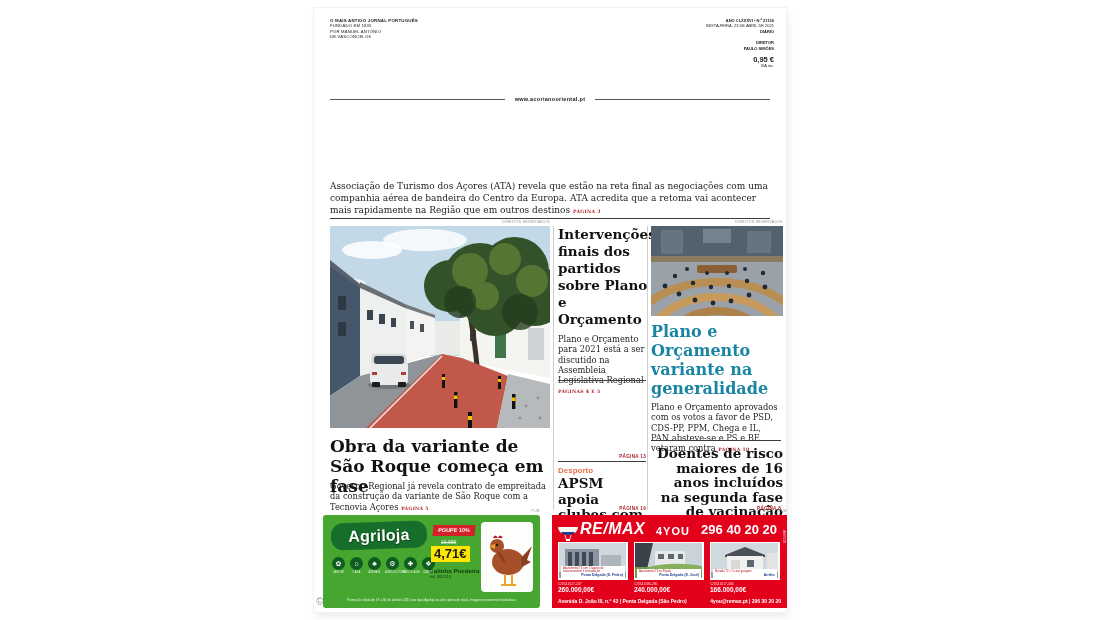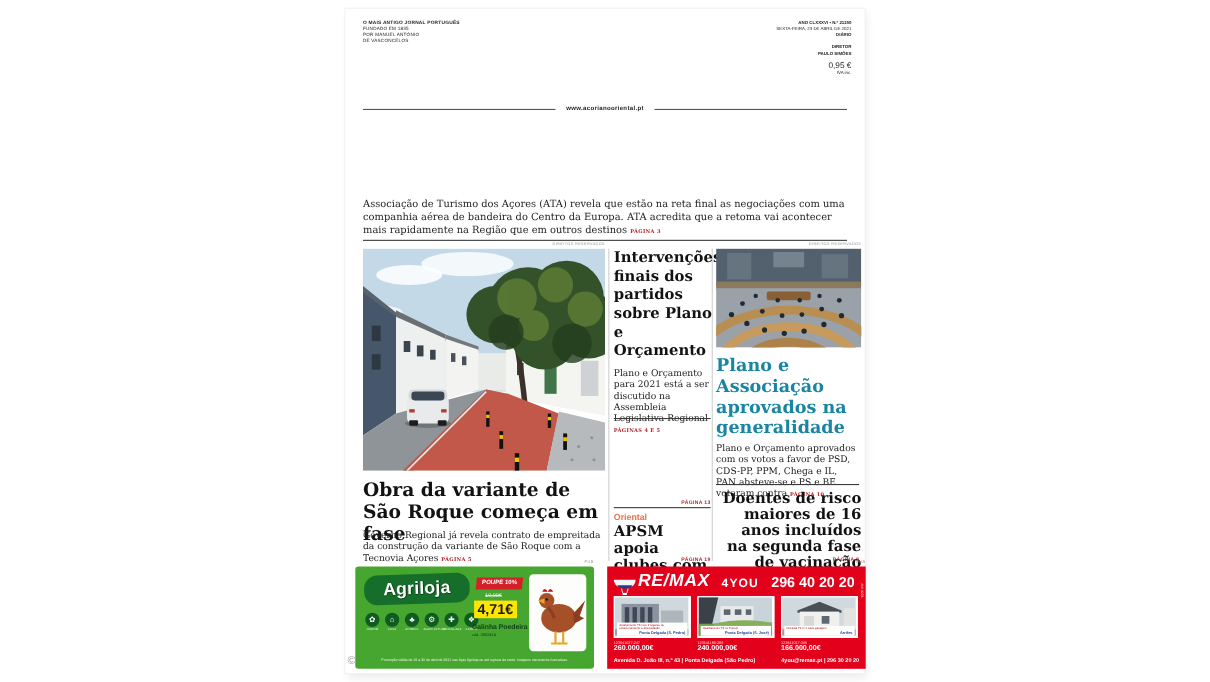--- a/index.html
+++ b/index.html
@@ -8,21 +8,21 @@
   .abs{position:absolute;}
   .serif{font-family:"DejaVu Serif","Liberation Serif",serif;}
   #paper{position:absolute;left:314px;top:8px;width:472px;height:604px;background:#fff;
          box-shadow:0 0 0 1px #f1f1f1,2px 4px 8px rgba(0,0,0,.08);}
   
   .tagline{left:16px;top:10px;font-size:4.2px;line-height:5.4px;color:#222;letter-spacing:.2px;}
   .tagline b{font-size:4.4px;}
   .edition{right:12px;top:10px;width:130px;text-align:right;font-size:4px;line-height:5.4px;color:#222;}
   .edition .b{font-weight:bold;}
   .edition .gap{height:6px;}
-  .price{font-size:7.5px;font-weight:normal;}
+  .price{font-size:7.5px;font-weight:bold;}
   .masthead-wrap{left:40px;top:8px;width:392px;height:78px;}
   .eagle{left:46px;top:2px;width:300px;height:56px;opacity:.93;}
   .masthead-title{left:0;top:26px;width:392px;text-align:center;font-size:36px;font-weight:bold;
                   letter-spacing:-1px;color:#141414;text-shadow:1px 1px 0 rgba(60,60,60,.45);}
   .siteline{left:16px;top:88px;width:440px;display:flex;align-items:center;}
   .siteline .rule{flex:1;height:1px;background:#555;}
   .siteline .txt{margin:0 10px;font-size:5.5px;font-weight:bold;color:#222;letter-spacing:.3px;}
   
   .lead-headline{left:16px;top:96px;width:448px;font-size:30px;line-height:33px;font-weight:bold;
                  color:#a81d24;letter-spacing:-.5px;}
@@ -210,21 +210,21 @@
 
   <div class="abs story-h serif" style="left:244px;top:218px;width:90px;font-size:13.5px;line-height:17px;">Intervenções finais dos partidos sobre Plano e Orçamento</div>
   <div class="abs story-b serif" style="left:244px;top:326px;width:88px;">
     <span>Plano e Orçamento para 2021 está a ser discutido na Assembleia Legislativa Regional </span><span class="ptag">PÁGINAS 4 E 5</span>
   </div>
   <div class="abs hrule" style="left:244px;top:372px;width:88px;"></div>
   <div class="abs" style="left:244px;top:444px;width:88px;">
     <span class="ptag tag-r">PÁGINA 13</span>
   </div>
   <div class="abs hrule" style="left:244px;top:453px;width:88px;"></div>
-  <div class="abs kicker" style="left:244px;top:458px;">Oriental</div>
+  <div class="abs kicker" style="left:244px;top:458px;">Desporto</div>
   <div class="abs story-h serif" style="left:244px;top:468px;width:90px;font-size:13.5px;line-height:15.5px;">APSM apoia clubes com testes rápidos à Covid-19</div>
   <div class="abs" style="left:244px;top:496px;width:88px;">
     <span class="ptag tag-r">PÁGINA 19</span>
   </div>
 
   <div class="abs credit" style="left:383px;top:212px;width:86px;text-align:right;">DIREITOS RESERVADOS</div>
 
   <svg class="abs" style="left:337px;top:218px;" width="132" height="90" viewBox="0 0 132 90">
     <rect width="132" height="34" fill="#53616e"></rect>
     <rect x="10" y="4" width="22" height="24" fill="#65747f"></rect>
@@ -251,21 +251,21 @@
         <circle cx="78" cy="60" r="2.2"></circle>
         <circle cx="96" cy="55" r="2.2"></circle>
       <circle cx="112" cy="47" r="2.2"></circle>
         <circle cx="36" cy="43" r="2"></circle>
         <circle cx="56" cy="47" r="2"></circle>
       <circle cx="76" cy="47" r="2"></circle>
         <circle cx="94" cy="43" r="2"></circle>
     </g>
   </svg>
 
-  <div class="abs story-h serif teal" style="left:337px;top:314px;width:132px;font-size:16px;line-height:19px;">Plano e Associação aprovados na generalidade</div>
+  <div class="abs story-h serif teal" style="left:337px;top:314px;width:132px;font-size:16px;line-height:19px;">Plano e Orçamento variante na generalidade</div>
   <div class="abs story-b serif" style="left:337px;top:394px;width:130px;">
     <span>Plano e Orçamento aprovados com os votos a favor de PSD, CDS-PP, PPM, Chega e IL, PAN absteve-se e PS e BE votaram contra </span><span class="ptag">PÁGINA 10</span>
   </div>
   <div class="abs hrule" style="left:337px;top:432px;width:130px;"></div>
   <div class="abs story-h serif" style="left:337px;top:438px;width:132px;font-size:13.5px;line-height:14.5px;text-align:right;">Doentes de risco maiores de 16 anos incluídos na segunda fase de vacinação</div>
   <div class="abs" style="left:337px;top:496px;width:130px;">
     <span class="ptag tag-r">PÁGINA 8</span>
   </div>
 
   <div class="abs publbl" style="left:196px;top:501px;width:30px;text-align:right;">PUB</div>

